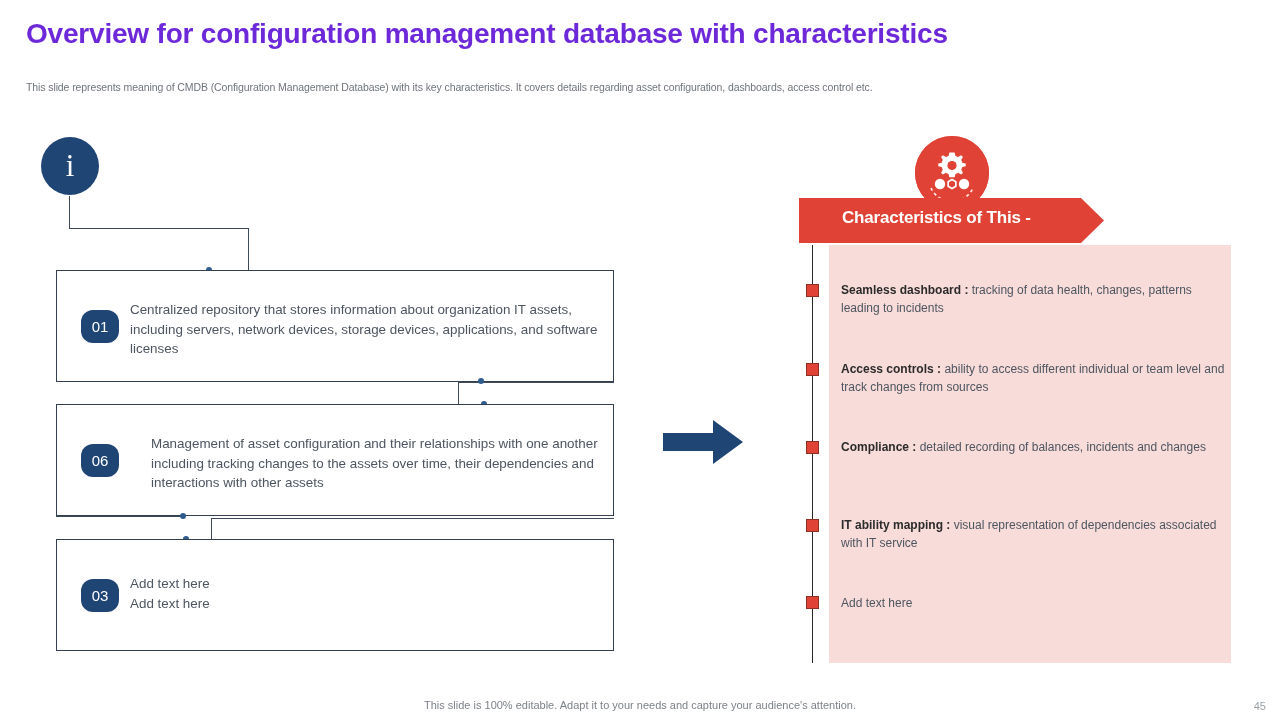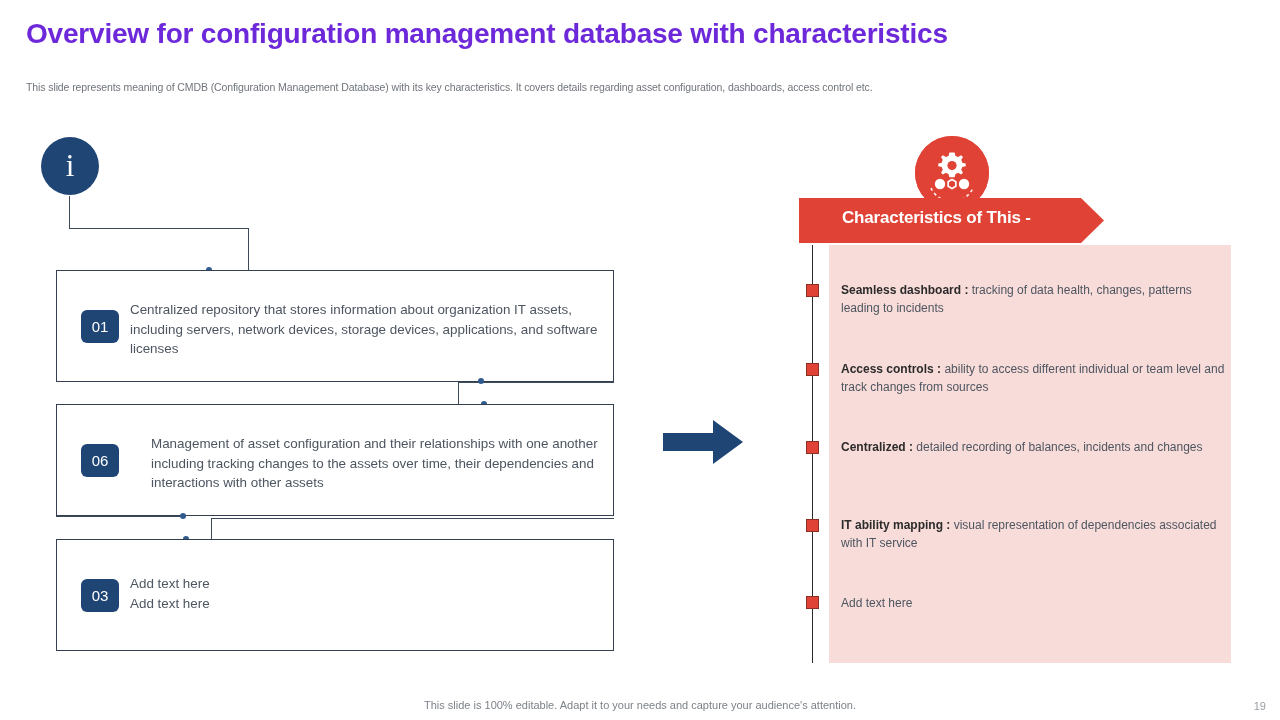--- a/index.html
+++ b/index.html
@@ -54,21 +54,21 @@
   }
 
   
   .nbox {
     position: absolute;
     border: 1px solid #34404f;
     background: #ffffff;
   }
   .num {
     position: absolute; left: 24px;
-    width: 38px; height: 33px; border-radius: 6px;
+    width: 38px; height: 33px; border-radius: 12px;
     background: #1f4575; color: #ffffff;
     font-size: 15px; display: flex; align-items: center; justify-content: center;
   }
   .nbody {
     position: absolute; left: 73px; right: 14px;
     font-size: 13.4px; color: #4d5560; line-height: 1.46;
   }
 
   
   .mid-arrow { position: absolute; left: 663px; top: 418px; }
@@ -207,29 +207,29 @@
     <b>Seamless dashboard :</b><span> tracking of data health, changes, patterns leading to incidents</span>
   </div>
 
   <div class="tl-sq" style="top:363px;"></div>
   <div class="ch-item" style="top:360px;">
     <b>Access controls :</b><span> ability to access different individual or team level and track changes from sources</span>
   </div>
 
   <div class="tl-sq" style="top:441px;"></div>
   <div class="ch-item" style="top:438px;">
-    <b>Centralized :</b><span> detailed recording of balances, incidents and changes</span>
+    <b>Compliance :</b><span> detailed recording of balances, incidents and changes</span>
   </div>
 
   <div class="tl-sq" style="top:519px;"></div>
   <div class="ch-item" style="top:516px;">
     <b>IT ability mapping :</b><span> visual representation of dependencies associated with IT service</span>
   </div>
 
   <div class="tl-sq" style="top:596px;"></div>
   <div class="ch-item" style="top:594px;">
     <b></b><span>Add text here</span>
   </div>
 
   <div class="footer">This slide is 100% editable. Adapt it to your needs and capture your audience's attention.</div>
-  <div class="pageno">19</div>
+  <div class="pageno">45</div>
 
 </div>
 
 </body></html>

